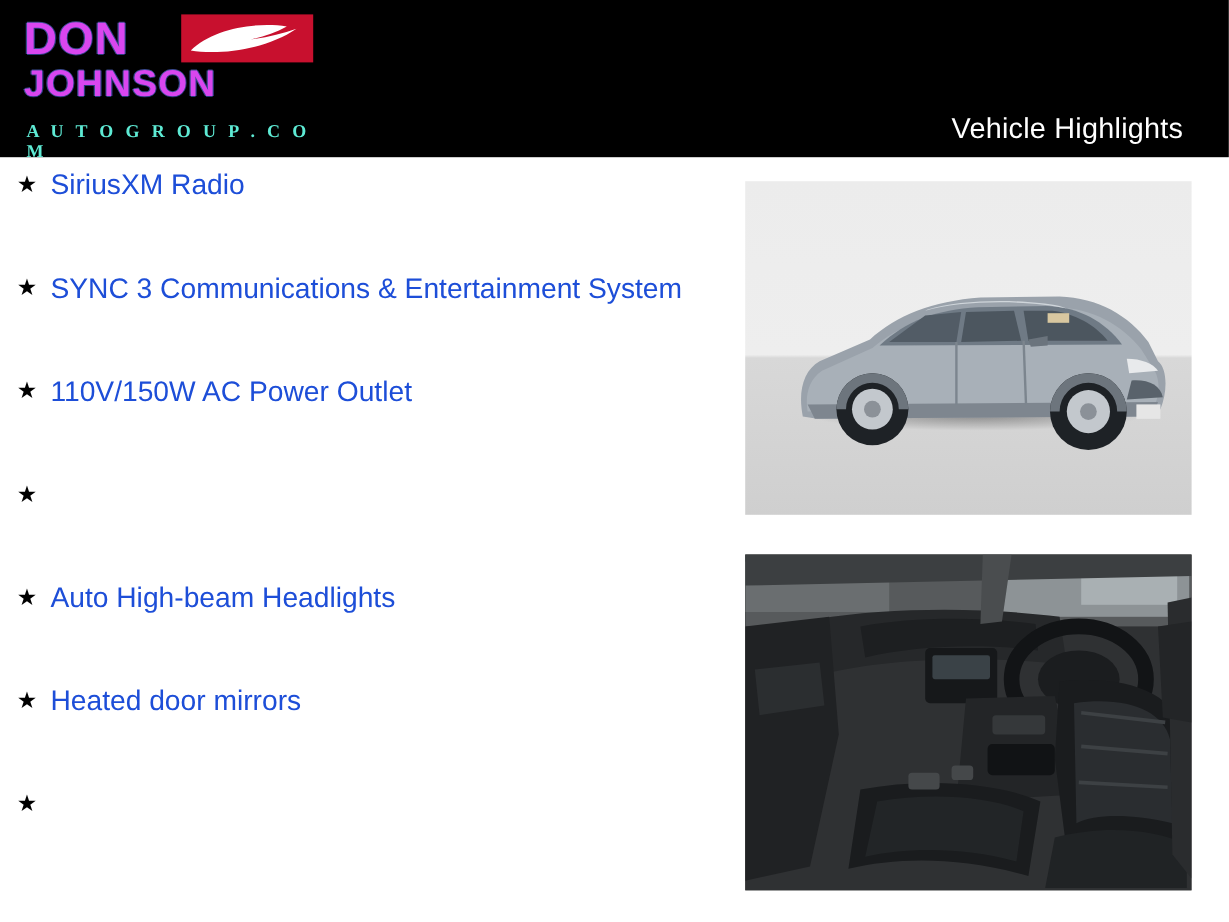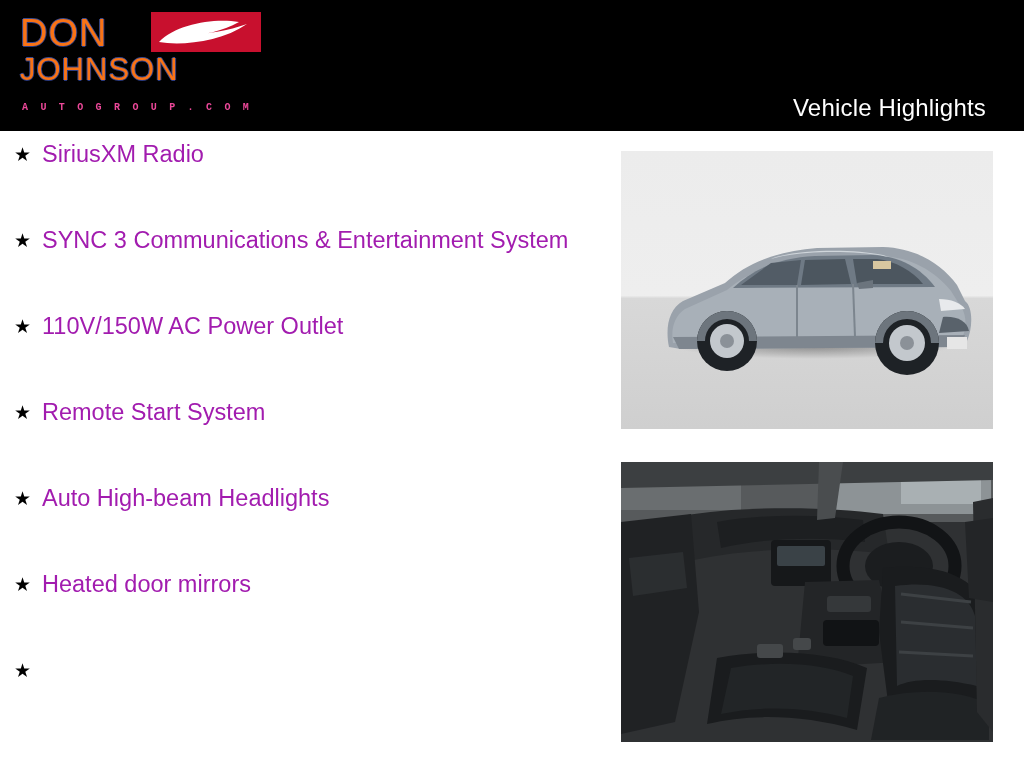--- a/index.html
+++ b/index.html
@@ -25,22 +25,22 @@
   }
   .logo {
     position: absolute;
     left: 20px;
     top: 8px;
     width: 240px;
     height: 116px;
   }
   .logo-line1, .logo-line2 {
     font-family: "Liberation Sans", sans-serif;
-    font-weight: normal;
-    color: #f97316;
+    font-weight: bold;
+    color: #d946ef;
     letter-spacing: 1px;
     line-height: 1;
     text-shadow:
       -1px 0 #3a4a8f, 0 -1px #3a4a8f, 1px 0 #2a3a7f, 0 1px #2a3a7f;
   }
   .logo-line1 {
     position: absolute;
     left: 0;
     top: 6px;
     font-size: 38px;
@@ -48,25 +48,25 @@
   .logo-line2 {
     position: absolute;
     left: 0;
     top: 46px;
     font-size: 31px;
   }
   .logo-sub {
     position: absolute;
     left: 2px;
     top: 94px;
-    font-size: 10px;
+    font-size: 15px;
     font-weight: bold;
-    color: #ec4899;
+    color: #5eead4;
     letter-spacing: 3.2px;
-    font-family: Liberation Mono, monospace;
+    font-family: Liberation Serif, serif;
   }
   .logo-badge {
     position: absolute;
     left: 131px;
     top: 4px;
     width: 110px;
     height: 40px;
     background: #c8102e;
     overflow: hidden;
   }
@@ -117,21 +117,21 @@
     flex: 0 0 auto;
     width: 28px;
     font-size: 19px;
     color: #000000;
     line-height: 30px;
     padding-top: 9px;
   }
   .hl-text {
     flex: 1 1 auto;
     font-size: 23.5px;
-    color: #a21caf;
+    color: #1d4ed8;
     line-height: 36px;
     padding-top: 5px;
     font-family: "Liberation Sans", sans-serif;
   }
 
   
   .photo {
     position: absolute;
     overflow: hidden;
   }
@@ -194,21 +194,20 @@
     <li class="hl-item">
       <span class="hl-bullet">★</span>
       <span class="hl-text">SYNC 3 Communications &amp; Entertainment System</span>
     </li>
     <li class="hl-item">
       <span class="hl-bullet">★</span>
       <span class="hl-text">110V/150W AC Power Outlet</span>
     </li>
     <li class="hl-item">
       <span class="hl-bullet">★</span>
-      <span class="hl-text">Remote Start System</span>
     </li>
     <li class="hl-item">
       <span class="hl-bullet">★</span>
       <span class="hl-text">Auto High-beam Headlights</span>
     </li>
     <li class="hl-item">
       <span class="hl-bullet">★</span>
       <span class="hl-text">Heated door mirrors</span>
     </li>
     <li class="hl-item">

